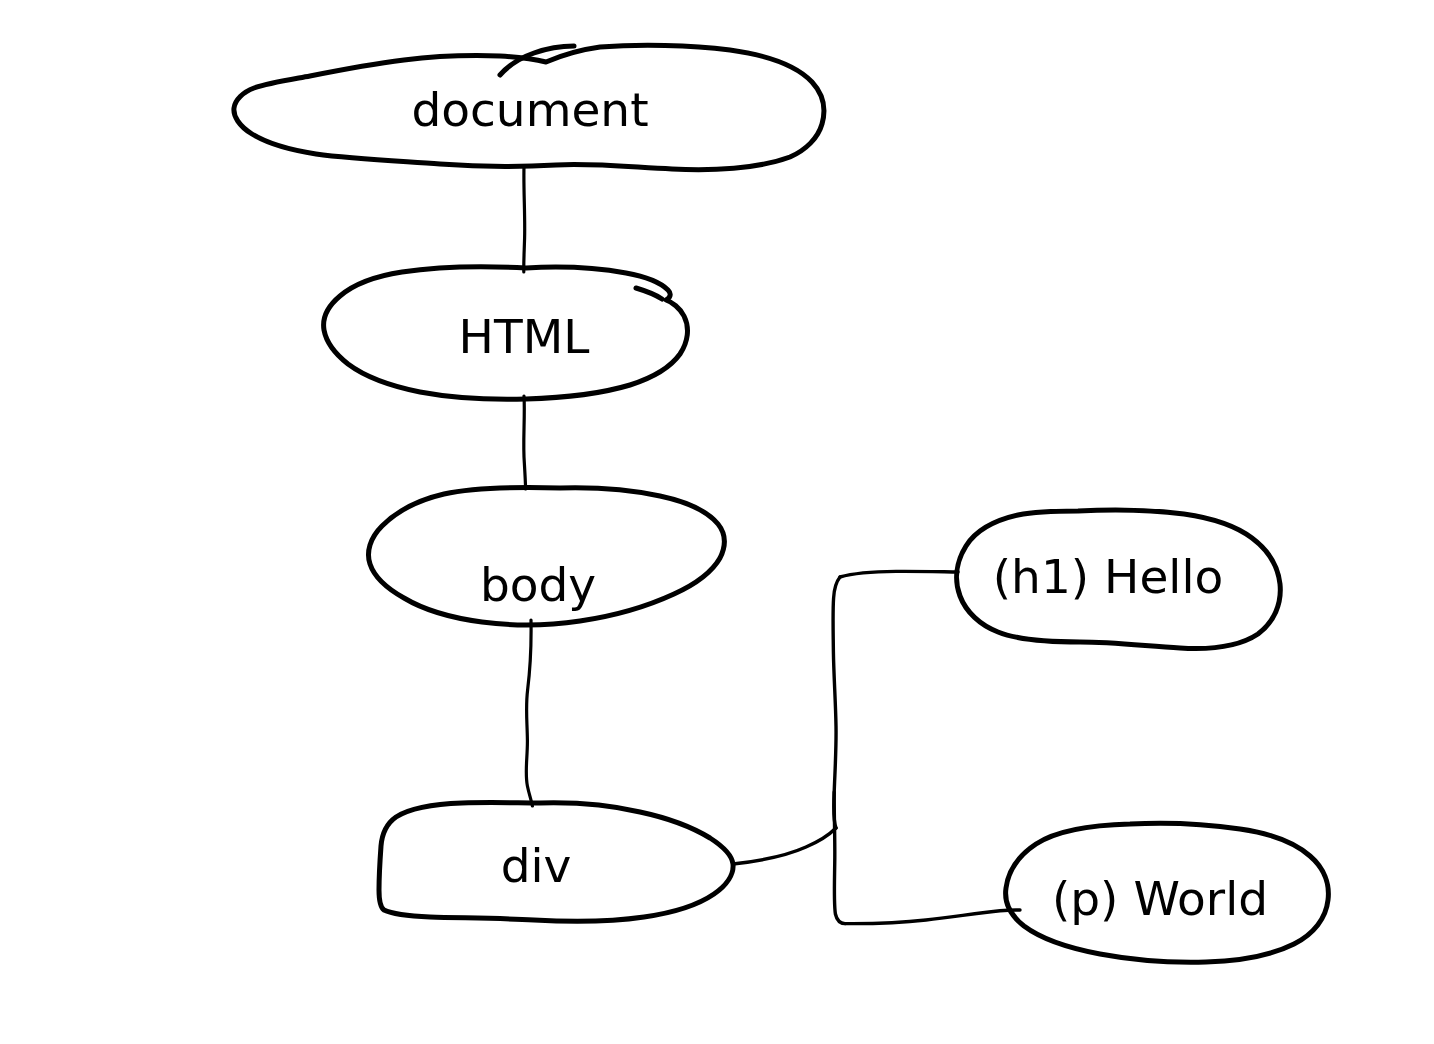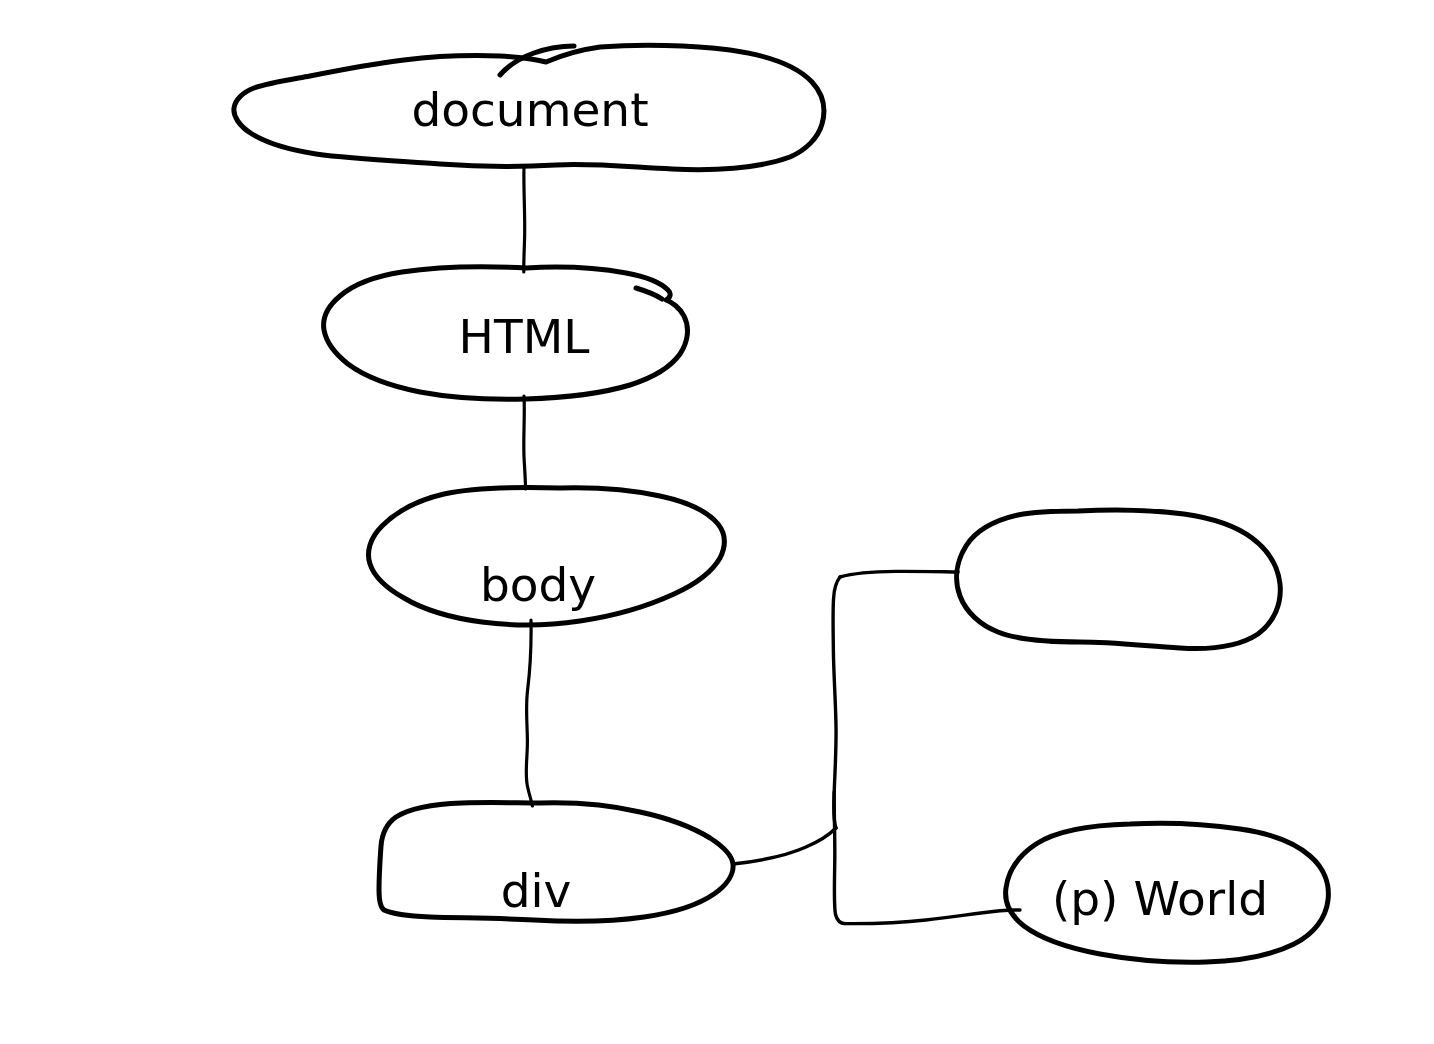--- a/index.html
+++ b/index.html
@@ -168,18 +168,19 @@
                C 1056 831 1090 825 1130 824 Z"></path>
     </g>
   </svg>
 
   <div class="node-label" style="left:524px; top:336px;">HTML</div>
 
   <div class="node-label" style="left:530px; top:109px;">document</div>
 
   <div class="node-label" style="left:538px; top:584px;">body</div>
 
-  <div class="node-label" style="left:536px; top:890px;">div</div>
+  <div class="node-label" style="left:536px; top:865px;">div</div>
 
+  <div class="node-label" style="left:1108px; top:576px;">(h1) Hello</div>
 
   <div class="node-label" style="left:1160px; top:898px;">(p) World</div>
 
 </div>
 
 </body></html>

